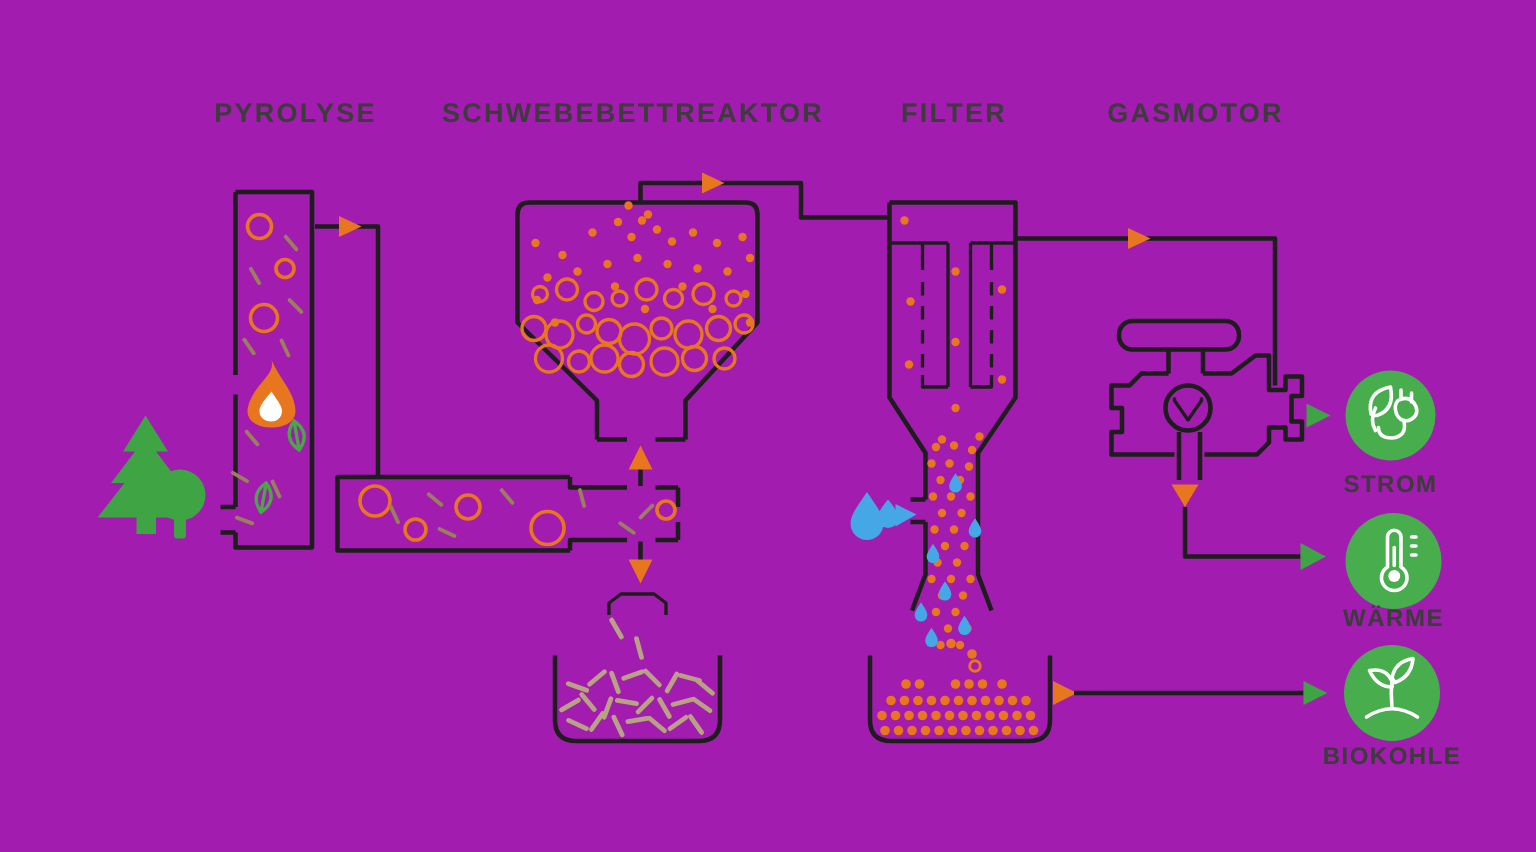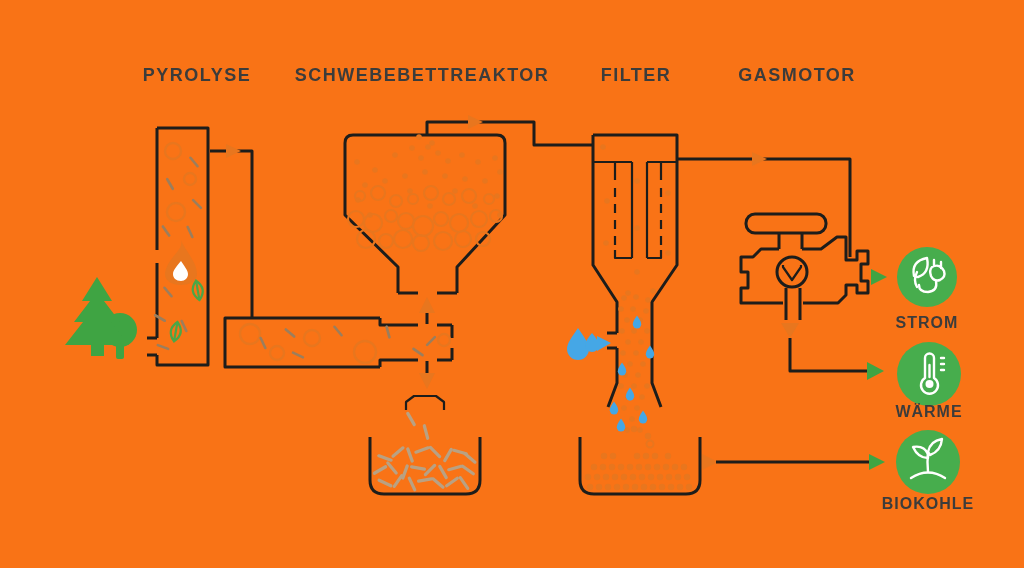--- a/index.html
+++ b/index.html
@@ -1,16 +1,16 @@
 <!DOCTYPE html>
 <html style="--c-orange: #e8761e; --c-green: #3fa443; --c-green_circle: #47ad4d; --c-leaf: #4aa747; --c-blue: #45a7e6; --c-line: #1d1d1b; --c-label: #3c3c3b; --c-brown: #9b7e5d; --c-tan: #b9a183;"><head>
 <meta charset="utf-8">
 <style>
   html,body{margin:0;padding:0;background:#fff;}
-  #stage{position:relative;width:1024px;height:568px;background:#f97316;overflow:hidden;}
+  #stage{position:relative;width:1024px;height:568px;background:#a21caf;overflow:hidden;}
   svg{display:block;}
   .ln{fill:none;stroke:var(--c-line);stroke-width:3;stroke-linejoin:round;stroke-linecap:butt;}
   .ln2{fill:none;stroke:var(--c-line);stroke-width:2.2;stroke-linejoin:round;}
   .dash-bag{stroke-dasharray:9 7;}
   .lbl{font:600 18px "Liberation Sans",sans-serif;fill:var(--c-label);letter-spacing:1.5px;text-anchor:middle;}
   .olbl{font:600 16px "Liberation Sans",sans-serif;fill:var(--c-label);letter-spacing:1px;text-anchor:middle;}
   .ah-o{fill:var(--c-orange);stroke:none;}
   .ah-g{fill:var(--c-green);stroke:none;}
   .ah-b{fill:var(--c-blue);stroke:none;}
   .grn{fill:var(--c-green);stroke:none;}

